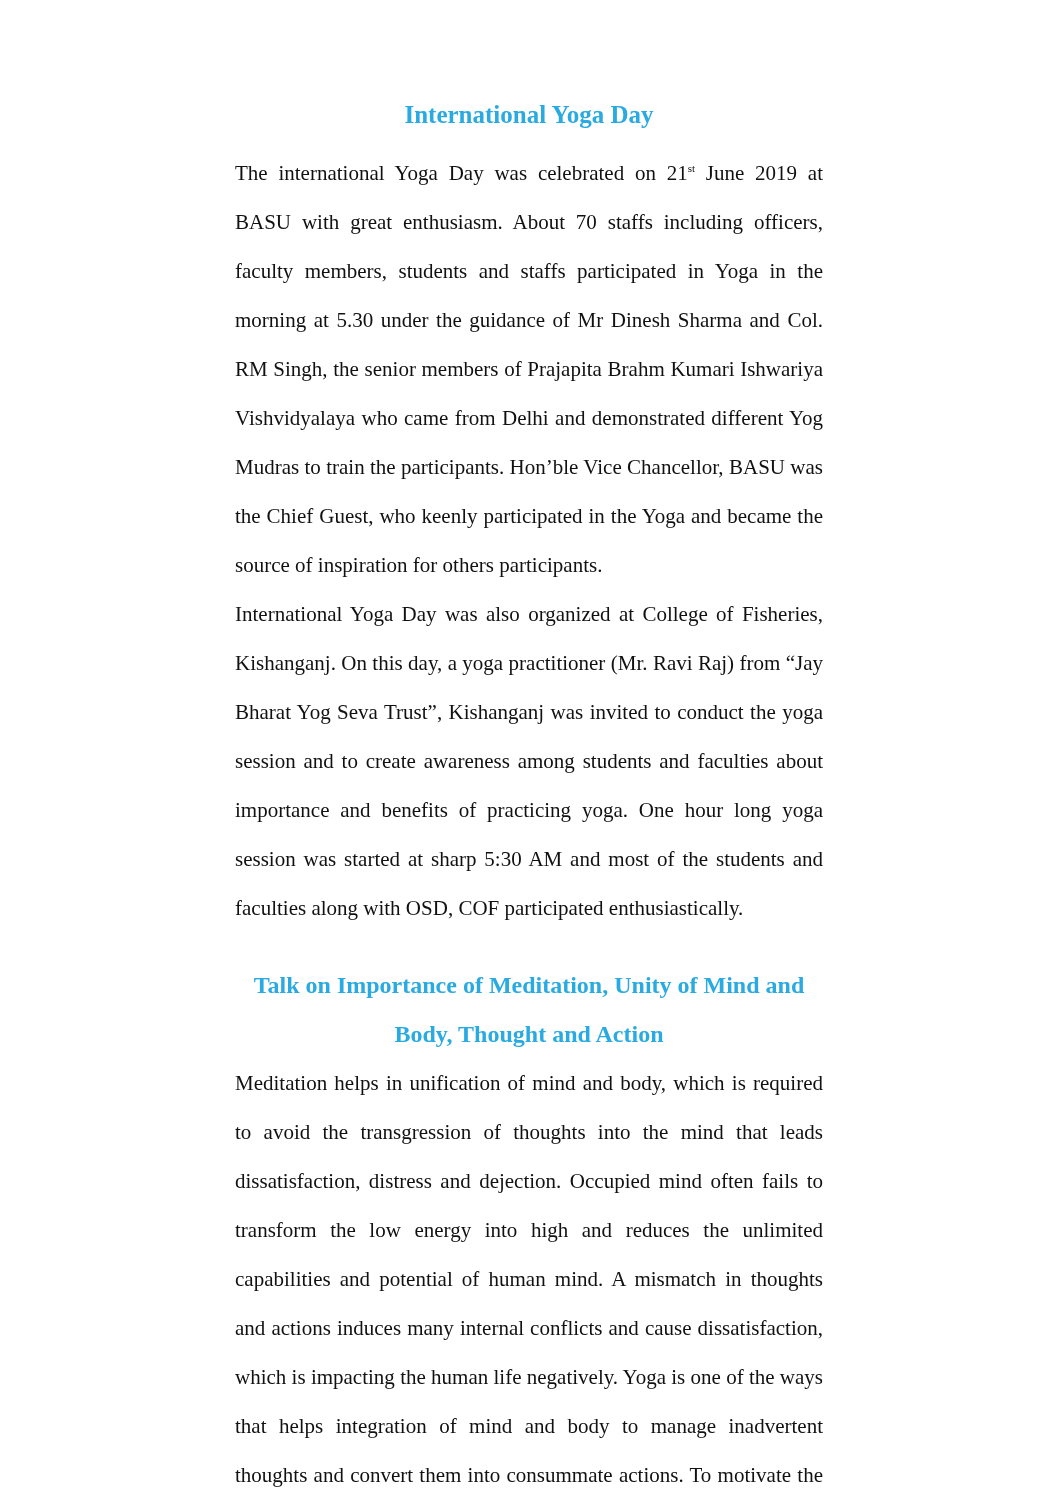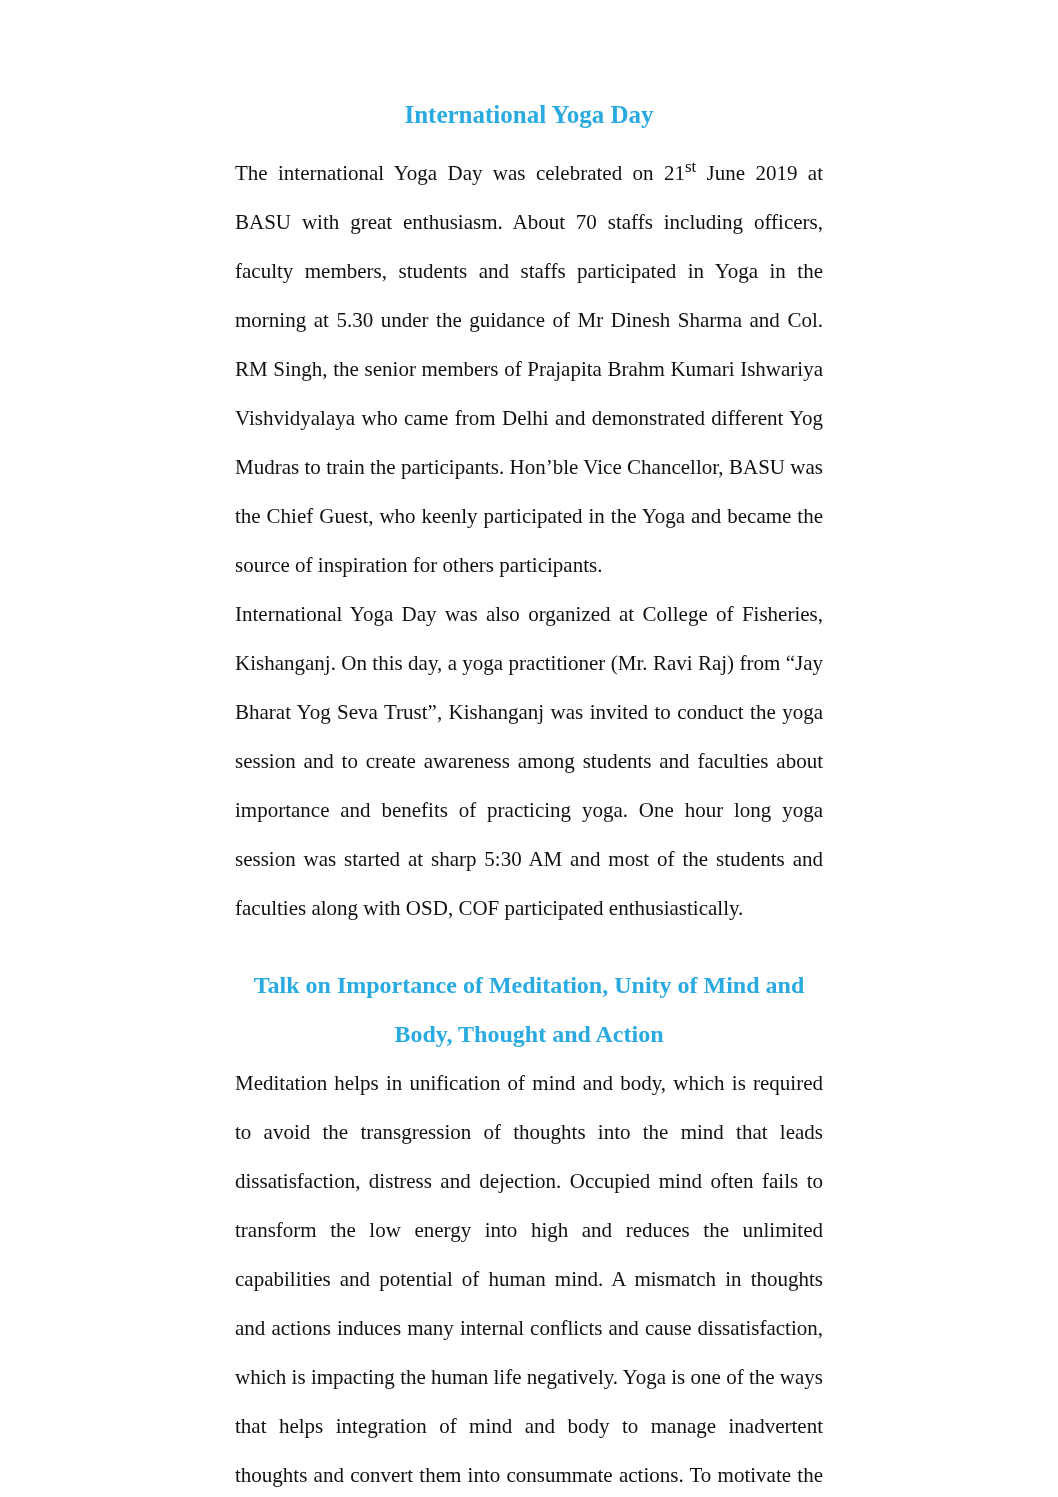--- a/index.html
+++ b/index.html
@@ -29,21 +29,21 @@
   }
   .body-para {
     margin: 0;
     font-size: 21px;
     line-height: 49px;
     text-align: justify;
     text-justify: inter-word;
     color: #111111;
   }
   .body-para sup {
-    font-size: 17px;
+    font-size: 11px;
     line-height: 0;
     vertical-align: super;
   }
   .doc-heading {
     margin: 28px 0 0 0;
     font-size: 24px;
     line-height: 49px;
     font-weight: bold;
     color: #29AAE1;
     text-align: center;

